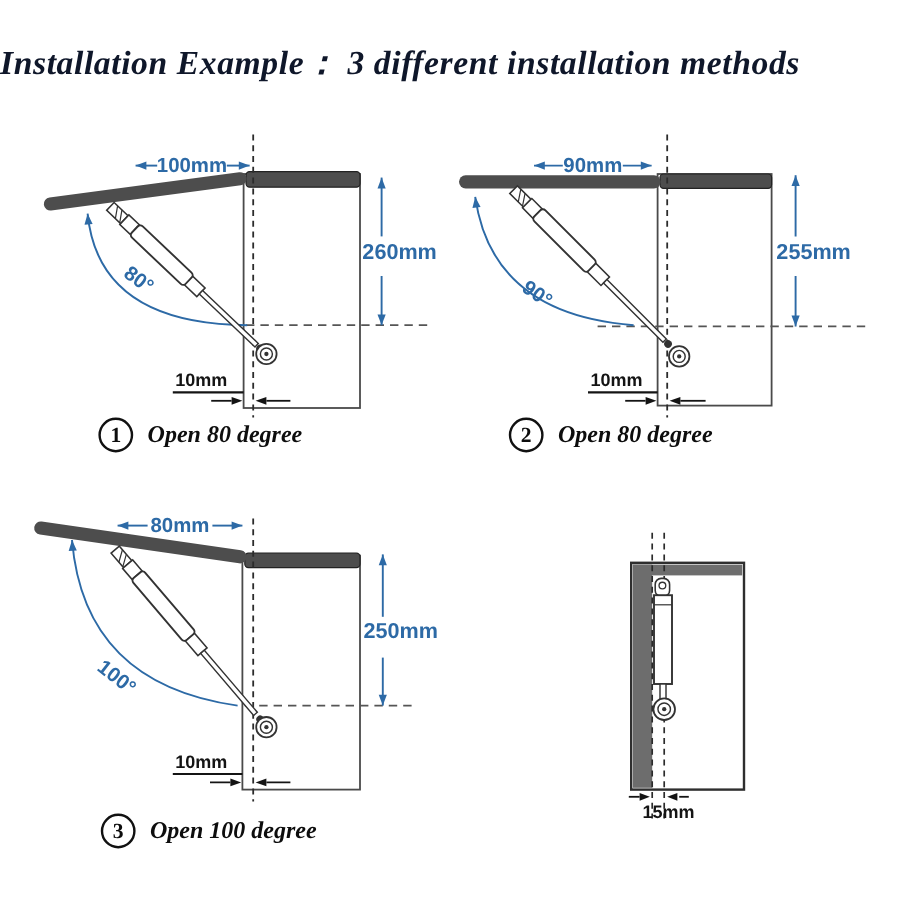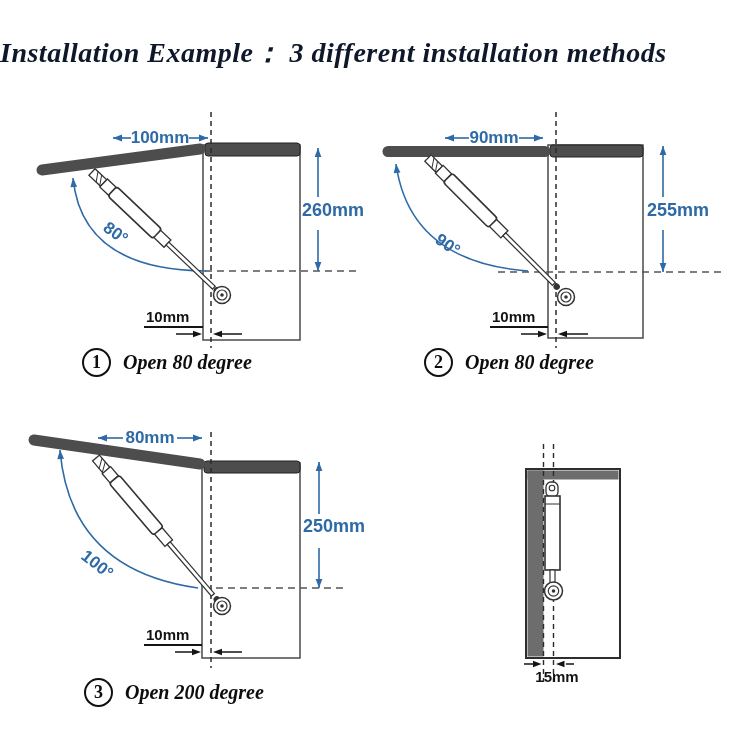--- a/index.html
+++ b/index.html
@@ -182,21 +182,21 @@
       <text x="126" y="222" class="dimk">10mm</text>
       <line x1="124" y1="227" x2="182" y2="227" stroke="#141414" stroke-width="1.8"></line>
       <line x1="155" y1="234" x2="172" y2="234" stroke="#141414" stroke-width="1.5"></line>
       <polygon points="181,234 172,230.8 172,237.2" fill="#141414"></polygon>
       <line x1="222" y1="234" x2="202" y2="234" stroke="#141414" stroke-width="1.5"></line>
       <polygon points="193,234 202,230.8 202,237.2" fill="#141414"></polygon>
     </g>
   </svg>
   <div class="caption" style="left:84px;top:678px">
     <span class="cap-num">3</span>
-    <span class="cap-text">Open 200 degree</span>
+    <span class="cap-text">Open 100 degree</span>
   </div>
 
   <svg class="panel-svg" style="left:420px;top:430px" width="320" height="260" viewBox="0 0 320 260">
     <rect x="106" y="39" width="94" height="189" fill="#fff" stroke="#2e2e2e" stroke-width="2"></rect>
     <rect x="107.5" y="40.5" width="91" height="9" fill="#6d6d6d"></rect>
     <rect x="107.5" y="40.5" width="16" height="186" fill="#6d6d6d"></rect>
     <line x1="123.5" y1="14" x2="123.5" y2="252" stroke="#2b2b2b" stroke-width="1.4" stroke-dasharray="5,4"></line>
     <line x1="133.5" y1="14" x2="133.5" y2="252" stroke="#2b2b2b" stroke-width="1.4" stroke-dasharray="5,4"></line>
     <g>
       <rect x="126" y="52" width="12" height="15" rx="5" fill="#fff" stroke="#333" stroke-width="1.3"></rect>

